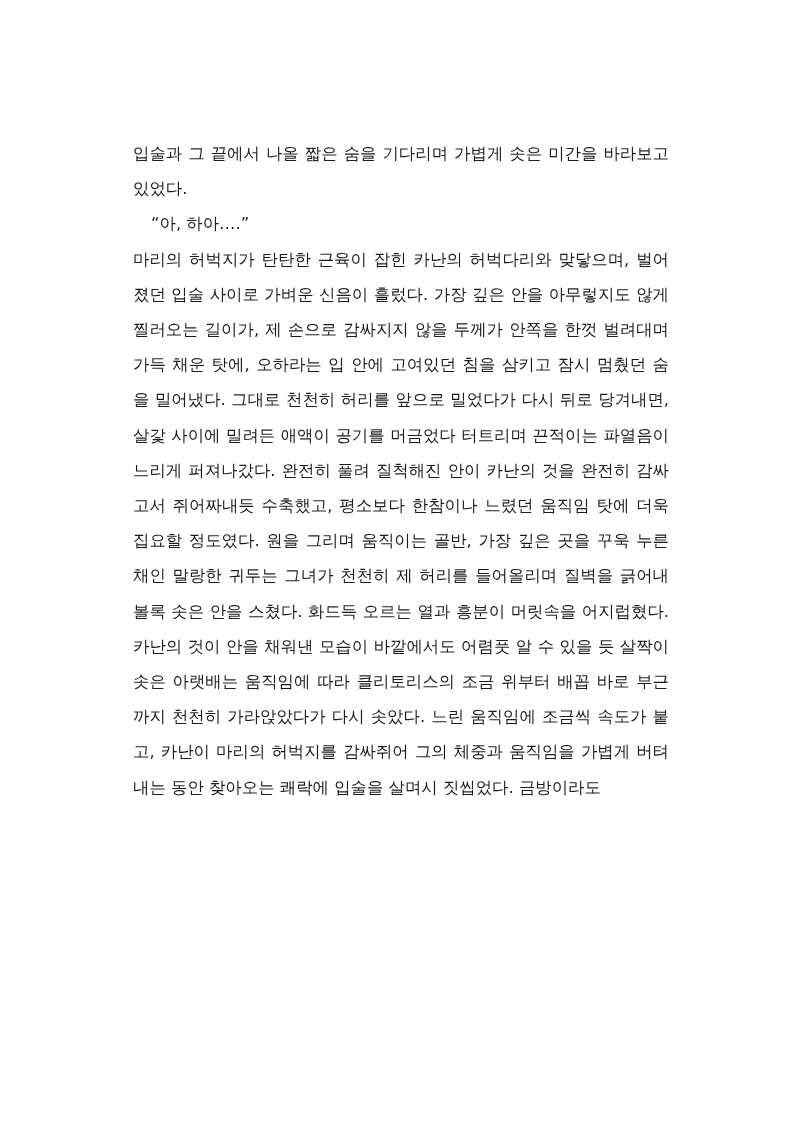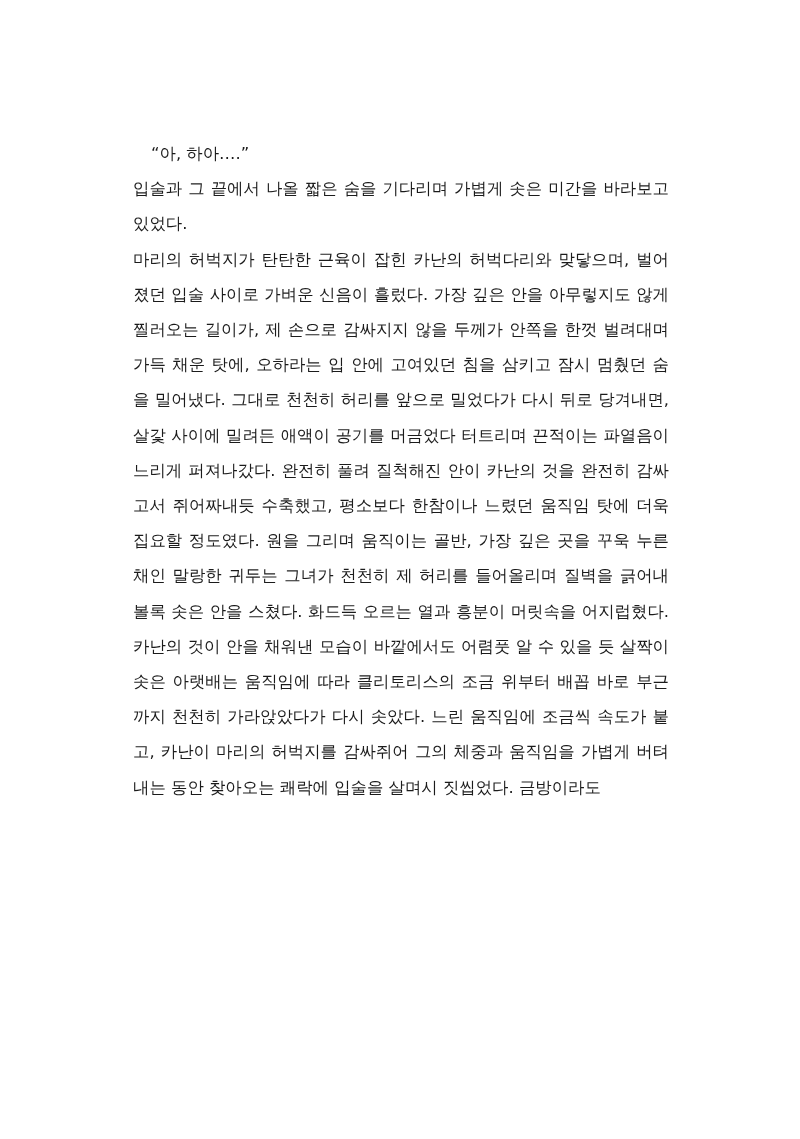--- a/index.html
+++ b/index.html
@@ -39,17 +39,17 @@
   }
   .para.nojustify {
     text-align: left;
   }
 </style>
 </head>
 <body>
 
 <div class="page">
   <div class="text-block">
+    <p class="para">입술과 그 끝에서 나올 짧은 숨을 기다리며 가볍게 솟은 미간을 바라보고 있었다.</p>
     <p class="para indent nojustify">“아, 하아….”</p>
-    <p class="para">입술과 그 끝에서 나올 짧은 숨을 기다리며 가볍게 솟은 미간을 바라보고 있었다.</p>
     <p class="para">마리의 허벅지가 탄탄한 근육이 잡힌 카난의 허벅다리와 맞닿으며, 벌어졌던 입술 사이로 가벼운 신음이 흘렀다. 가장 깊은 안을 아무렇지도 않게 찔러오는 길이가, 제 손으로 감싸지지 않을 두께가 안쪽을 한껏 벌려대며 가득 채운 탓에, 오하라는 입 안에 고여있던 침을 삼키고 잠시 멈췄던 숨을 밀어냈다. 그대로 천천히 허리를 앞으로 밀었다가 다시 뒤로 당겨내면, 살갗 사이에 밀려든 애액이 공기를 머금었다 터트리며 끈적이는 파열음이 느리게 퍼져나갔다. 완전히 풀려 질척해진 안이 카난의 것을 완전히 감싸고서 쥐어짜내듯 수축했고, 평소보다 한참이나 느렸던 움직임 탓에 더욱 집요할 정도였다. 원을 그리며 움직이는 골반, 가장 깊은 곳을 꾸욱 누른 채인 말랑한 귀두는 그녀가 천천히 제 허리를 들어올리며 질벽을 긁어내 볼록 솟은 안을 스쳤다. 화드득 오르는 열과 흥분이 머릿속을 어지럽혔다. 카난의 것이 안을 채워낸 모습이 바깥에서도 어렴풋 알 수 있을 듯 살짝이 솟은 아랫배는 움직임에 따라 클리토리스의 조금 위부터 배꼽 바로 부근까지 천천히 가라앉았다가 다시 솟았다. 느린 움직임에 조금씩 속도가 붙고, 카난이 마리의 허벅지를 감싸쥐어 그의 체중과 움직임을 가볍게 버텨내는 동안 찾아오는 쾌락에 입술을 살며시 짓씹었다. 금방이라도</p>
   </div>
 </div>
 
 </body></html>

